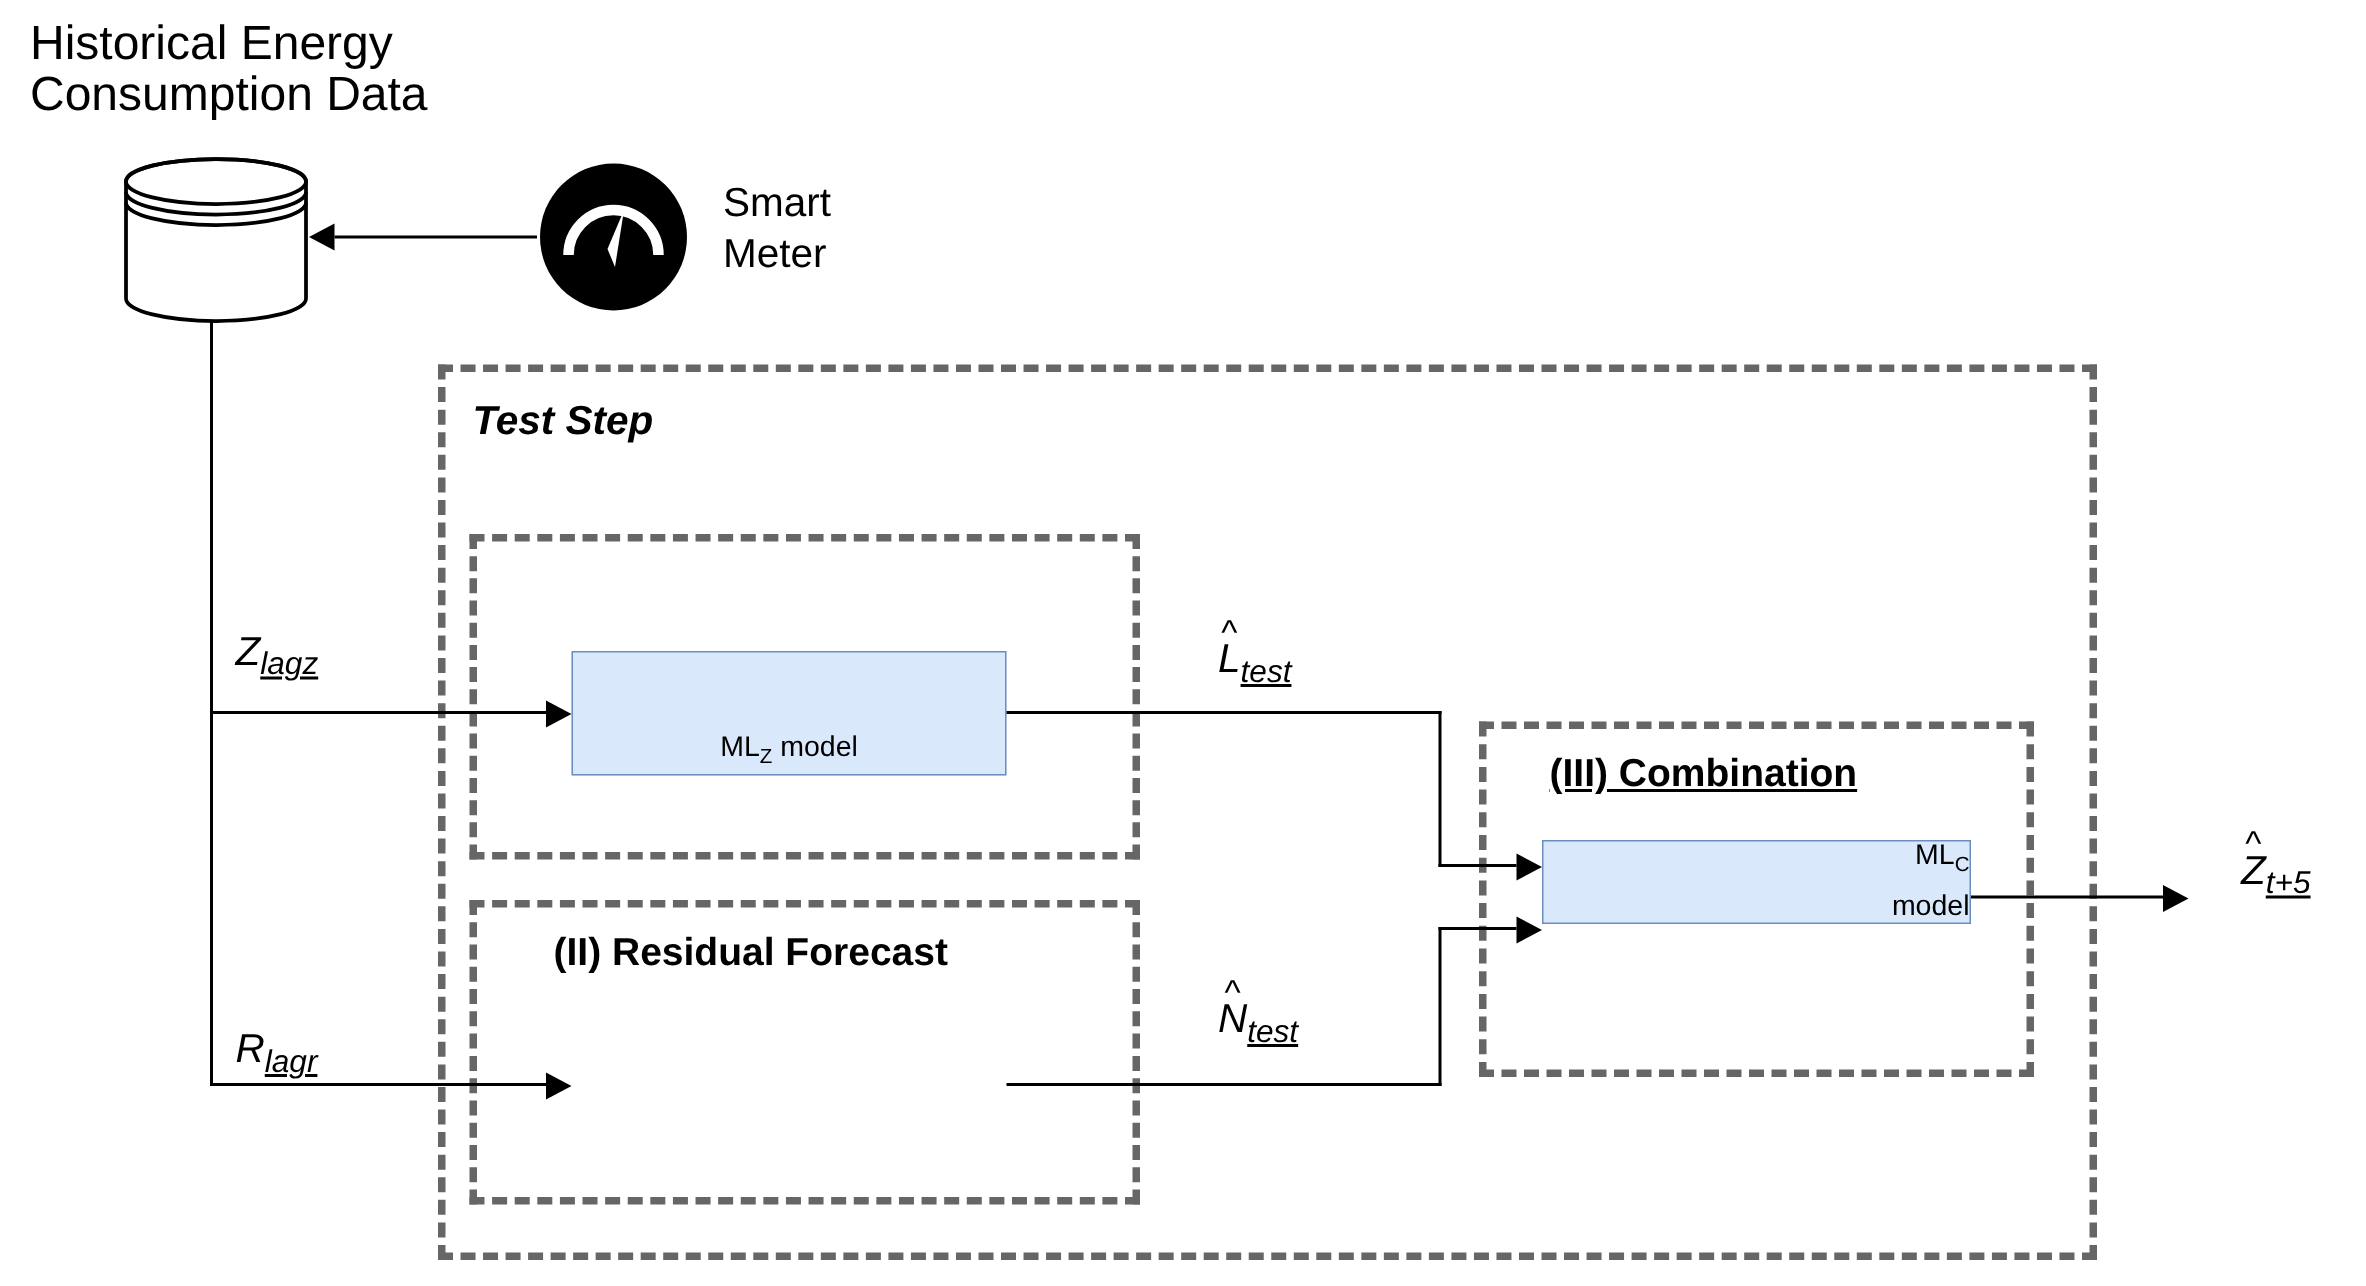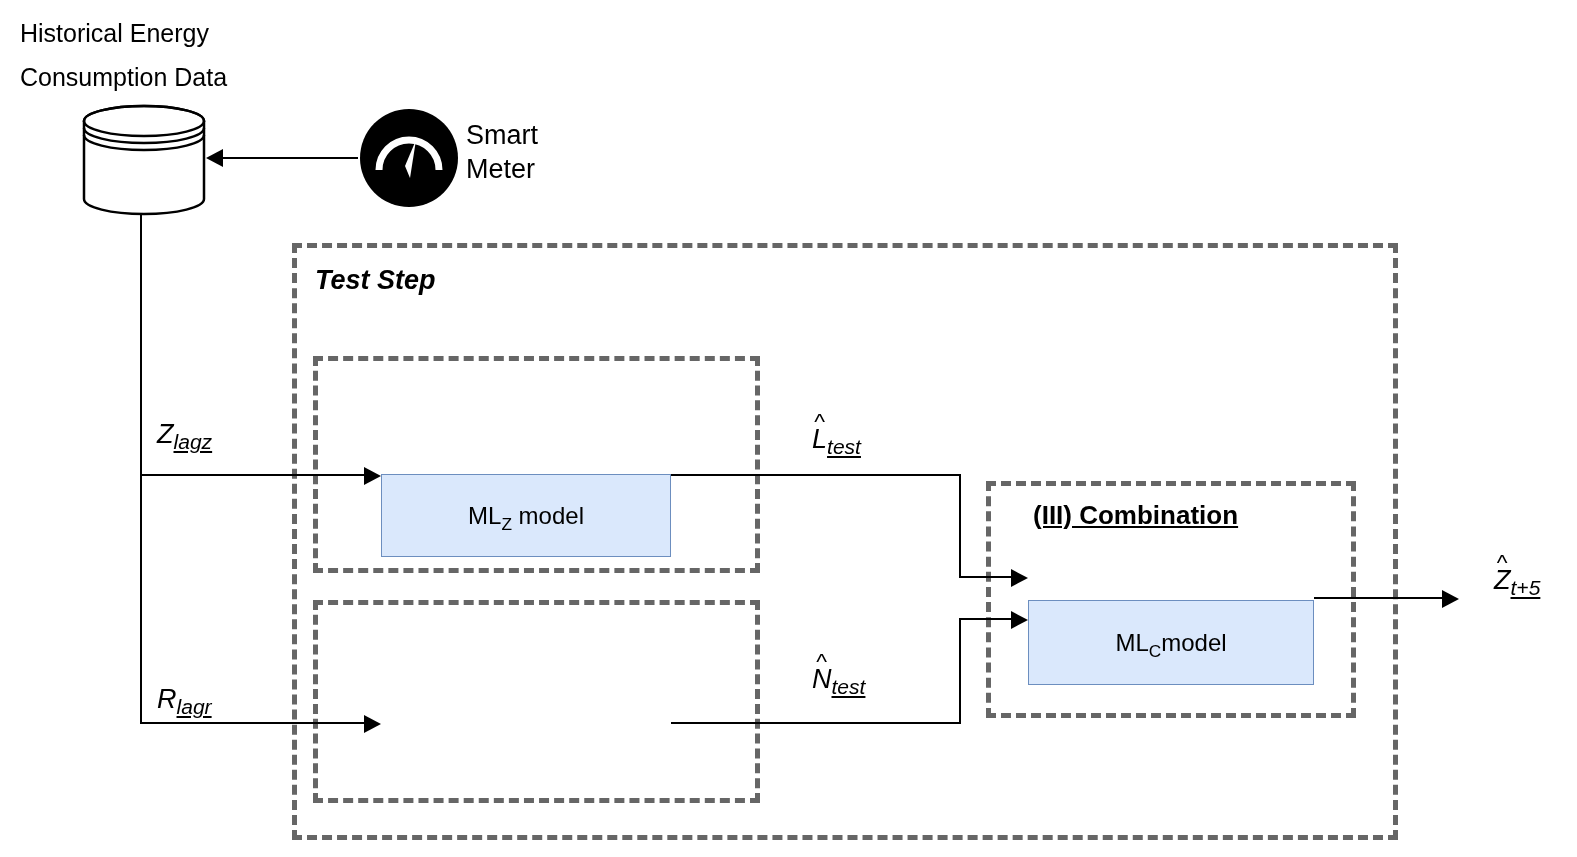--- a/index.html
+++ b/index.html
@@ -15,22 +15,22 @@
     position: relative;
     width: 1577px;
     height: 857px;
     background: #ffffff;
     overflow: hidden;
   }
   .abs { position: absolute; }
 
   
   .title-text {
-    font-size: 25px;
-    line-height: 44px;
+    font-size: 32px;
+    line-height: 34px;
     color: #000;
     white-space: pre-line;
   }
   .plain-label {
     font-size: 27px;
     line-height: 34px;
     color: #000;
     white-space: pre-line;
   }
   .section-title {
@@ -52,27 +52,26 @@
     box-sizing: border-box;
     background: transparent;
   }
 
   
   .model-box {
     background: #dae8fc;
     border: 1px solid #6c8ebf;
     box-sizing: border-box;
     display: flex;
-    align-items: center;
+    align-items: flex-end;
     justify-content: center;
-    font-size: 24px;
+    font-size: 19px;
     color: #000;
     text-align: center;
     line-height: 34px;
-    margin-top: 40px;
   }
   .sub {
     font-size: 0.72em;
     vertical-align: sub;
     line-height: 0;
   }
 
   
   .math {
     font-size: 27px;
@@ -140,46 +139,47 @@
   </div>
 
   <div class="abs" style="left:359px; top:108px;">
     <svg width="100" height="100" viewBox="0 0 100 100">
       <circle cx="50" cy="50" r="49" fill="#000000"></circle>
       <path d="M20 62 A30 30 0 0 1 80 62" fill="none" stroke="#ffffff" stroke-width="7" stroke-linecap="butt"></path>
       <path d="M57 32 L51 70 L46 58 Z" fill="#ffffff"></path>
     </svg>
   </div>
 
-  <div class="abs plain-label" style="left:466px; top:118px;">Smart
+  <div class="abs plain-label" style="left:482px; top:118px;">Smart
 Meter</div>
 
   <div class="abs hline" style="left:223px; top:157px; width:135px;"></div>
   <div class="abs arrowhead-left" style="left:206px; top:149px;"></div>
 
   <div class="abs vline" style="left:140px; top:214px; height:509px;"></div>
 
   <div class="abs dashed-box" style="left:292px; top:243px; width:1106px; height:597px;"></div>
   <div class="abs outer-title" style="left:315px; top:265px;font-style:italic;">Test Step</div>
 
   <div class="abs dashed-box" style="left:313px; top:356px; width:447px; height:217px;"></div>
 
   <div class="abs dashed-box" style="left:313px; top:600px; width:447px; height:203px;"></div>
+  <div class="abs section-title" style="left:369px; top:619px;">(II) Residual Forecast</div>
 
   <div class="abs dashed-box" style="left:986px; top:481px; width:370px; height:237px;"></div>
   <div class="abs section-title" style="left:1033px; top:500px;text-decoration:underline;">(III) Combination</div>
 
   <div class="abs model-box" style="left:381px; top:434px; width:290px; height:83px;">
     <span>
       <span>ML</span><span class="sub">Z</span><span> model</span>
     </span>
   </div>
 
 
-  <div class="abs model-box" style="left:1028px; top:560px; width:286px; height:85px; flex-direction:row;">
+  <div class="abs model-box" style="left:1028px; top:560px; width:286px; height:56px; flex-direction:column;">
     <div>
       <span>ML</span><span class="sub">C</span><span></span>
     </div>
     <div>model</div>
   </div>
 
   <div class="abs math" style="left:157px; top:419px;">
     <span class="it">Z</span><span class="msub">lagz</span>
   </div>
 

